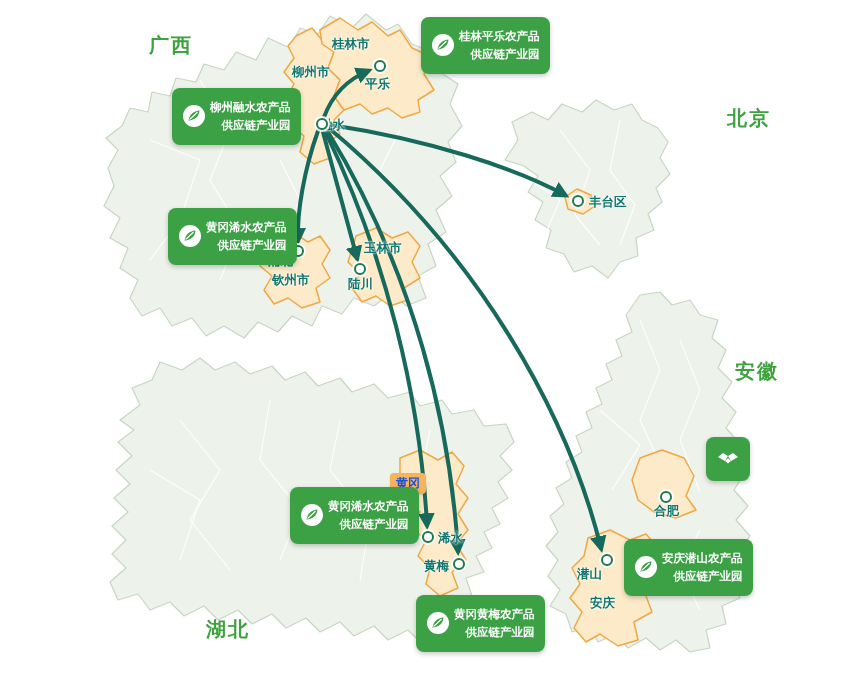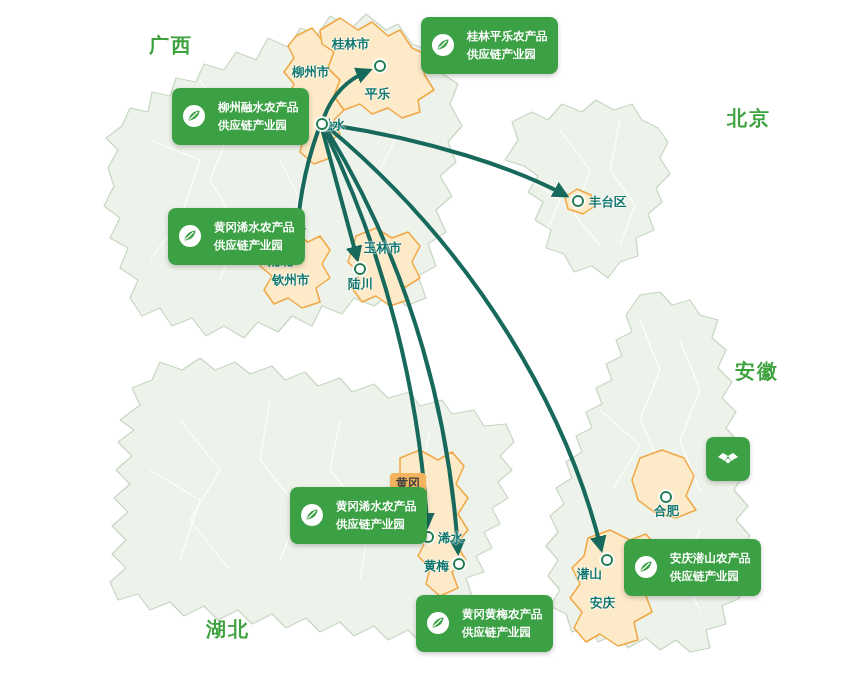--- a/index.html
+++ b/index.html
@@ -2,26 +2,26 @@
 <html><head>
 <meta charset="utf-8">
 <style>
   html,body{margin:0;padding:0;background:#fff;}
   body{font-family:"DejaVu Sans","Liberation Sans",sans-serif;}
   .stage{position:relative;width:859px;height:699px;background:#ffffff;overflow:hidden;}
   .map-svg{position:absolute;left:0;top:0;width:859px;height:700px;}
   .prov-label{position:absolute;color:#3ea23e;font-weight:700;font-size:20px;letter-spacing:2px;white-space:nowrap;}
   .city-label{position:absolute;color:#0f766e;font-weight:700;font-size:12.5px;white-space:nowrap;
               text-shadow:0 0 2px #fff,0 0 3px #fff;}
-  .badge{position:absolute;background:#f3b45d;color:#404040;font-weight:700;font-size:12px;
+  .badge{position:absolute;background:#f3b45d;color:#1d4ed8;font-weight:700;font-size:12px;
          padding:2px 6px;border-radius:4px;white-space:nowrap;box-shadow:0 1px 2px rgba(0,0,0,.15);}
   .marker{position:absolute;width:8px;height:8px;border:2.5px solid #1d7a4f;background:#fff;
           border-radius:50%;box-shadow:0 0 0 2px rgba(255,255,255,.85),0 1px 2px rgba(0,0,0,.25);}
-  .callout{position:absolute;display:flex;align-items:center;gap:12px;background:#3ba144;color:#fff;
-           border-radius:8px;padding:10px 10px;box-shadow:0 2px 5px rgba(0,0,0,.22);}
+  .callout{position:absolute;display:flex;align-items:center;gap:4px;background:#3ba144;color:#fff;
+           border-radius:8px;padding:10px 10px;box-shadow:0 2px 5px rgba(0,0,0,.22);text-align:right;}
   .callout .txt{font-size:11.5px;font-weight:700;line-height:1.6;white-space:nowrap;}
   .callout svg.logo{width:24px;height:24px;flex:0 0 auto;}
 </style>
 </head>
 <body>
 
 <div class="stage">
 
   <svg class="map-svg" viewBox="0 0 859 700">
     <defs>
@@ -90,21 +90,21 @@
     </g>
   </svg>
 
   <div class="prov-label" style="left:149px;top:32px">广西</div>
   <div class="prov-label" style="left:727px;top:105px">北京</div>
   <div class="prov-label" style="left:735px;top:358px">安徽</div>
   <div class="prov-label" style="left:206px;top:616px">湖北</div>
 
   <div class="city-label" style="left:332px;top:36px">桂林市</div>
   <div class="city-label" style="left:292px;top:64px">柳州市</div>
-  <div class="city-label" style="left:365px;top:86px">平乐</div>
+  <div class="city-label" style="left:365px;top:76px">平乐</div>
   <div class="city-label" style="left:320px;top:117px">融水</div>
   <div class="city-label" style="left:364px;top:240px">玉林市</div>
   <div class="city-label" style="left:268px;top:253px">浦北</div>
   <div class="city-label" style="left:272px;top:272px">钦州市</div>
   <div class="city-label" style="left:348px;top:276px">陆川</div>
   <div class="city-label" style="left:589px;top:194px">丰台区</div>
   <div class="city-label" style="left:654px;top:503px">合肥</div>
   <div class="city-label" style="left:577px;top:566px">潜山</div>
   <div class="city-label" style="left:590px;top:595px">安庆</div>
   <div class="city-label" style="left:438px;top:530px">浠水</div>

